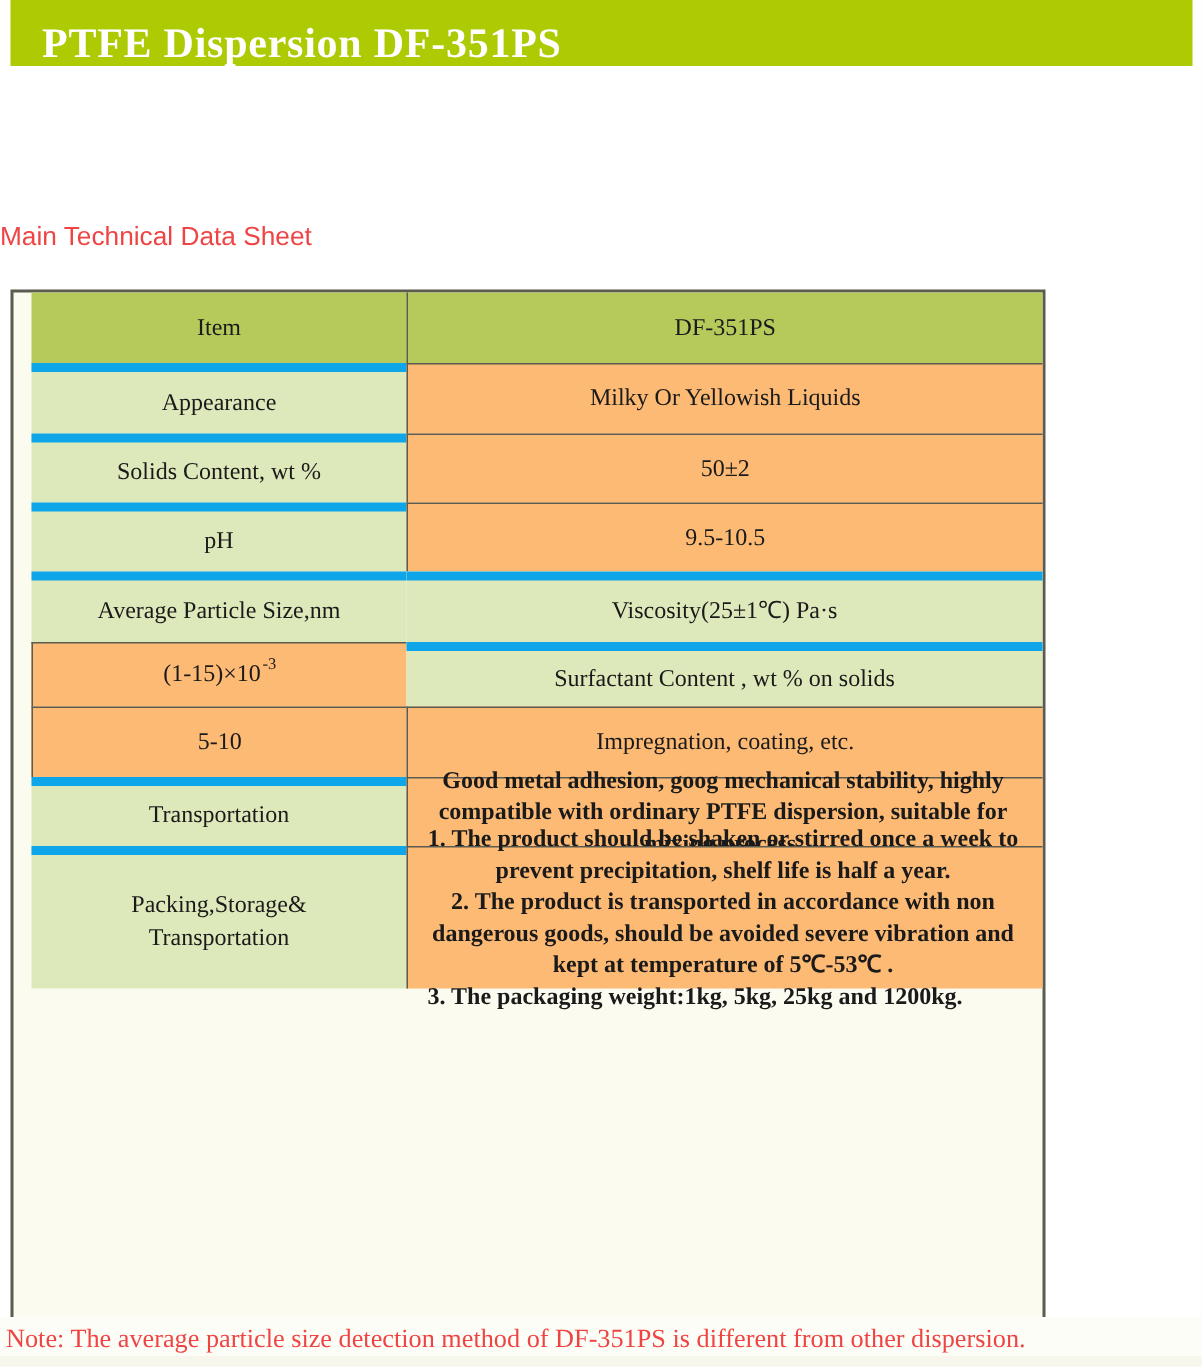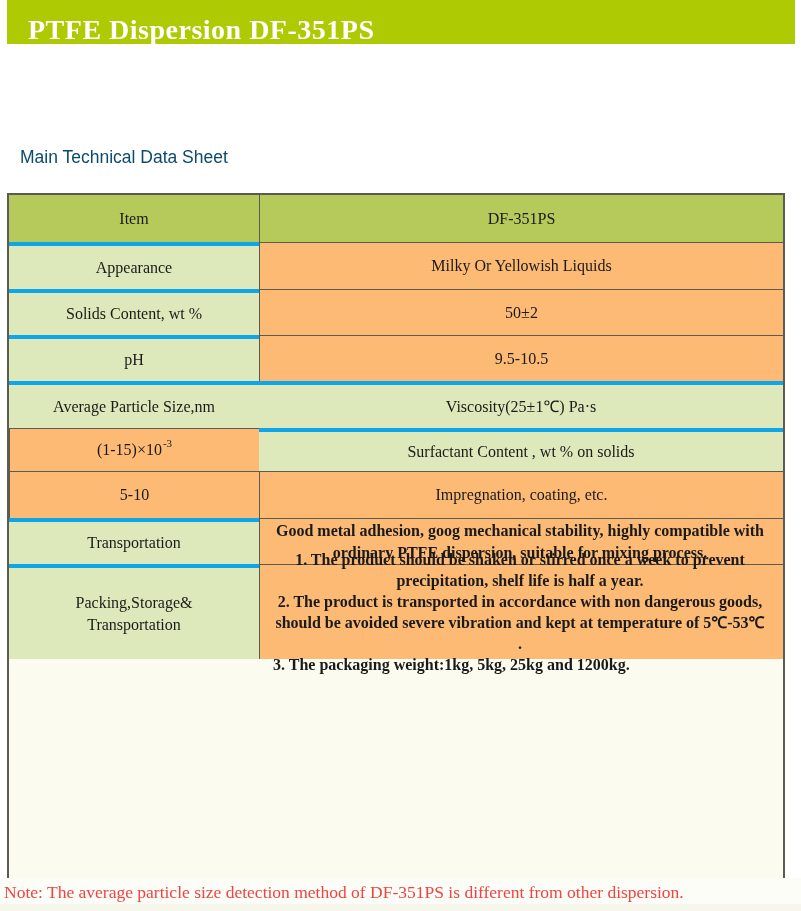--- a/index.html
+++ b/index.html
@@ -18,45 +18,46 @@
   }
   .topbar h1 {
     margin:0; padding:14px 0 0 21px;
     font-family:"Liberation Serif", serif;
     font-weight:bold; font-size:28px; color:#ffffff;
     letter-spacing:0.5px;
   }
 
   
   .section-heading {
-    position:absolute; top:147px; left:20px;
+    position:absolute; top:147px; left:0;
     font-family:"Liberation Sans", sans-serif;
-    font-size:17.5px; color:#0c4a6e;
+    font-size:17.5px; color:#ef4444;
   }
 
   
   .data-table {
-    position:absolute; top:193px; left:7px; width:778px;
+    position:absolute; top:193px; left:7px; width:690px;
     box-sizing:border-box;
     display:grid;
     grid-template-columns:250px 1fr;
     grid-template-rows:47px 47px 46px 46px 47px 43px 47px 46px 95px 219px;
     border:2px solid #5b5b50;
     background:#fbfbef;
+    padding-left:12px;
   }
   .cell {
     box-sizing:border-box;
     display:flex; align-items:center; justify-content:center;
     font-family:"Liberation Serif", serif;
     font-size:16px; color:#1a1a1a;
     text-align:center;
     line-height:1.32;
     padding:2px 8px;
   }
-  .cell.item  { background:#dde9ba; border-top:4px solid #0ea5e9; }
+  .cell.item  { background:#dde9ba; border-top:6px solid #0ea5e9; }
   .cell.value { background:#fdba74; border-top:1px solid #5b5b50; border-left:1px solid #5b5b50; }
   .cell.head  { background:#b5ca5b; border-top:none; }
   .cell.left-align {
     justify-content:flex-start; text-align:center;
     padding-left:13px; padding-right:16px;font-weight:bold;
   }
   .cell.multiline-item { white-space:pre-line; }
   .cell.list-cell {
     flex-direction:column; align-items:flex-start; justify-content:center;
   }

